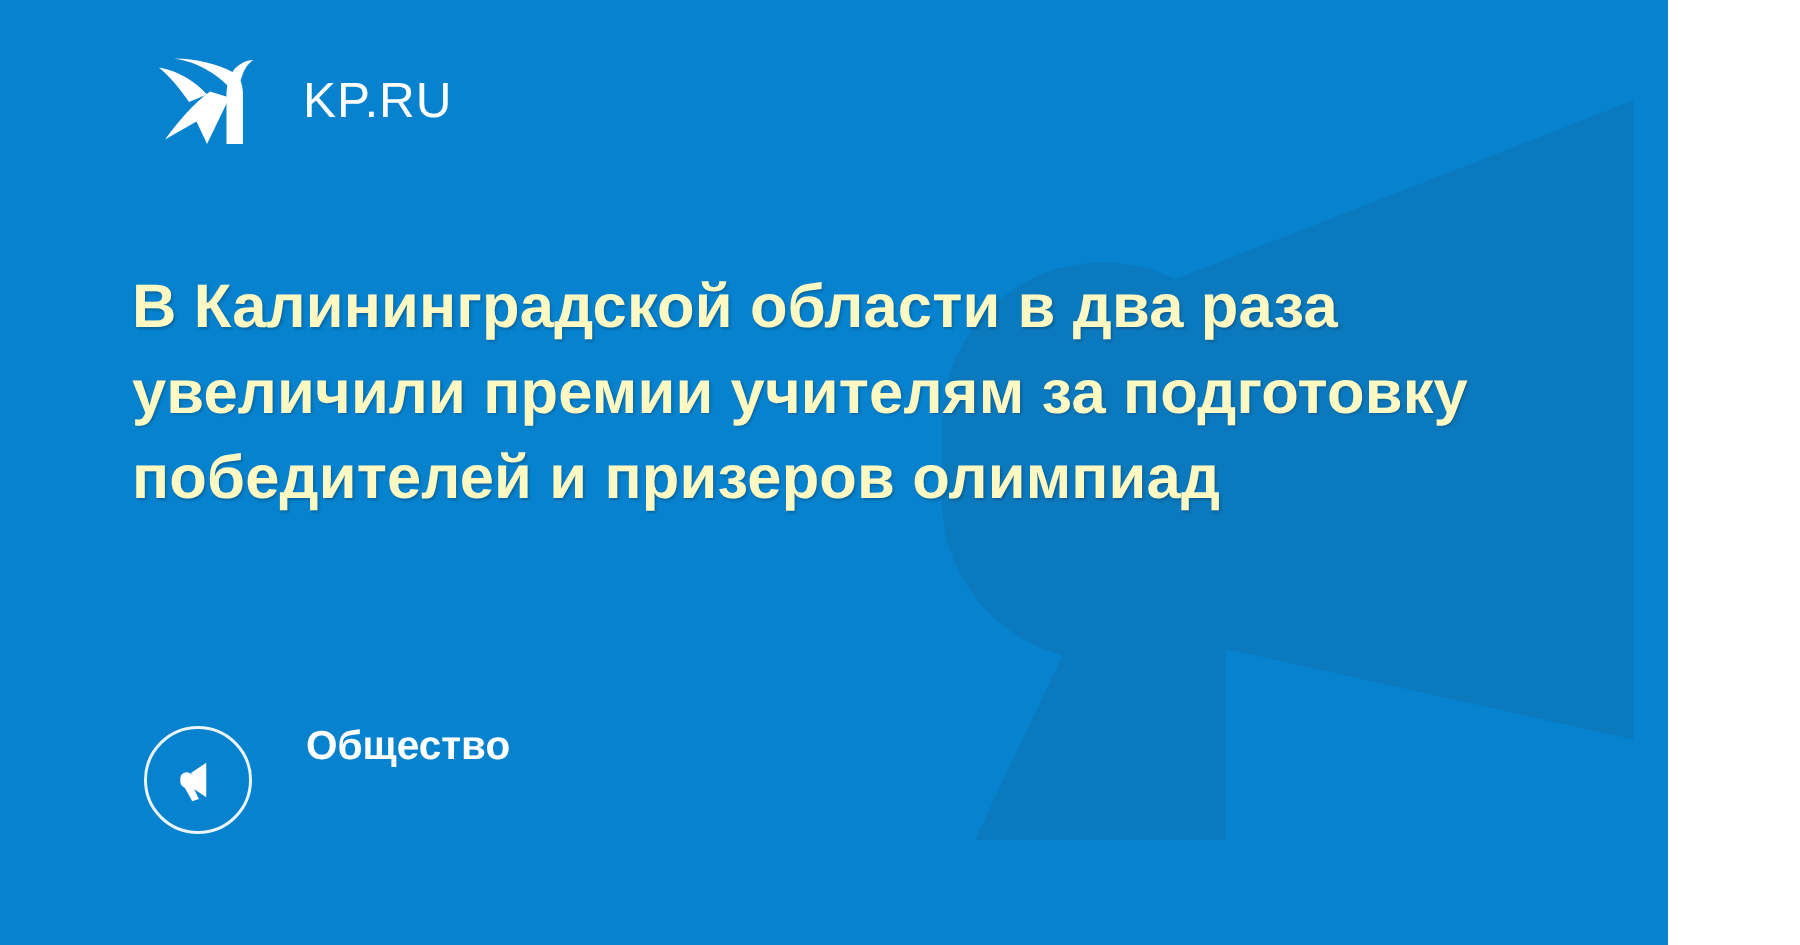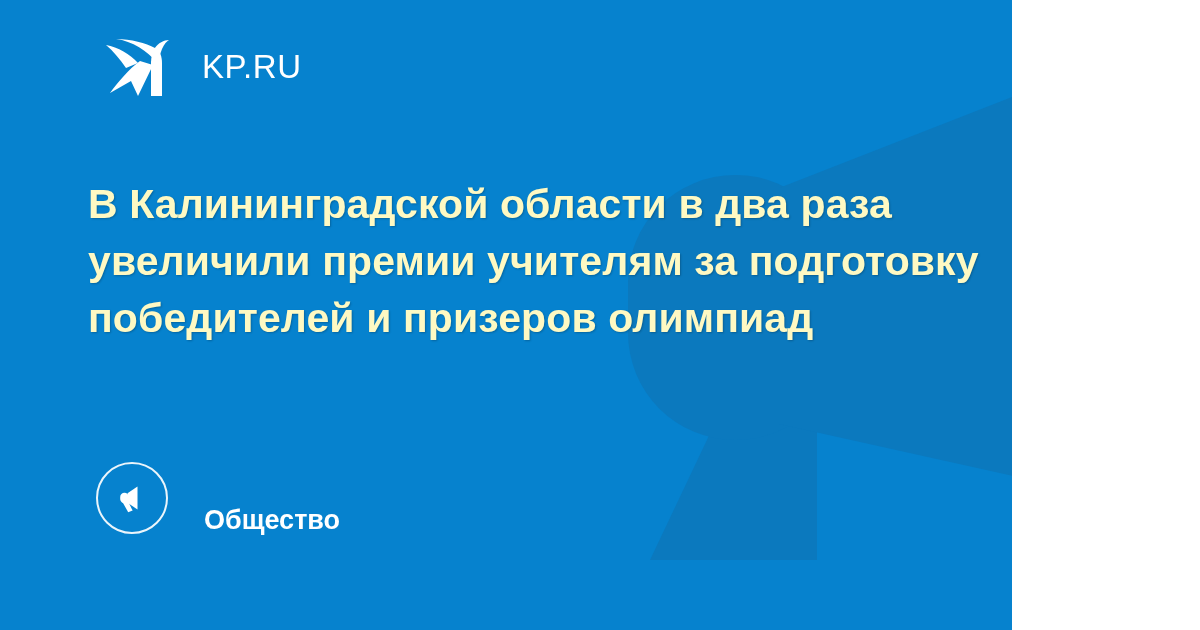--- a/index.html
+++ b/index.html
@@ -7,21 +7,21 @@
     margin: 0;
     padding: 0;
     background: #ffffff;
   }
   body {
     font-family: "Liberation Sans", "DejaVu Sans", sans-serif;
   }
 
   .card {
     position: relative;
-    width: 1012px;
+    width: 1112px;
     height: 630px;
     overflow: hidden;
     background: #0682ce;
   }
 
   
   .watermark {
     position: absolute;
     left: 0;
     top: 0;
@@ -67,23 +67,23 @@
     font-weight: 700;
     line-height: 57px;
     letter-spacing: 0.1px;
     text-shadow: 1px 1px 2px rgba(0, 0, 0, 0.22);
   }
 
   
   .badge {
     position: absolute;
     left: 96px;
-    top: 462px;
+    top: 484px;
     display: flex;
-    align-items: flex-end;
+    align-items: flex-start;
     height: 72px;
   }
   .badge-circle {
     width: 72px;
     height: 72px;
     border: 2px solid rgba(255, 255, 255, 0.92);
     border-radius: 50%;
     box-sizing: border-box;
     display: flex;
     align-items: center;

